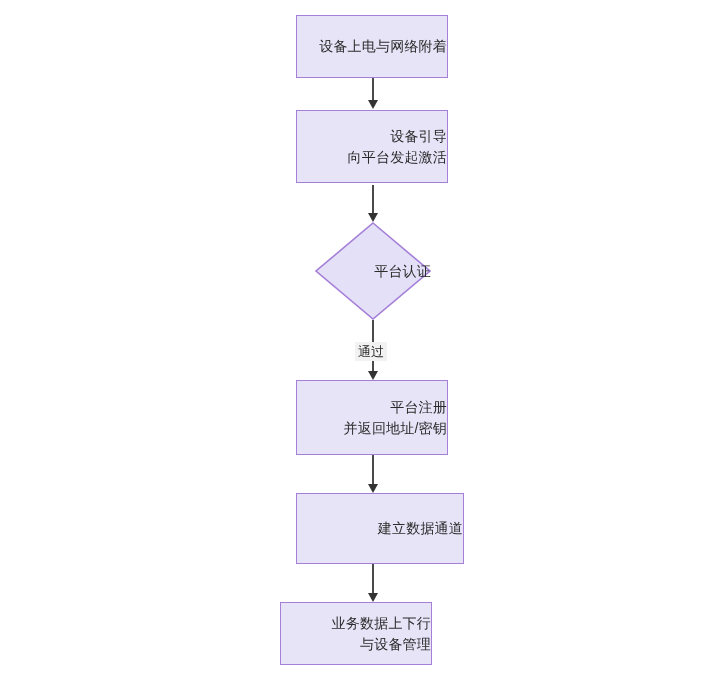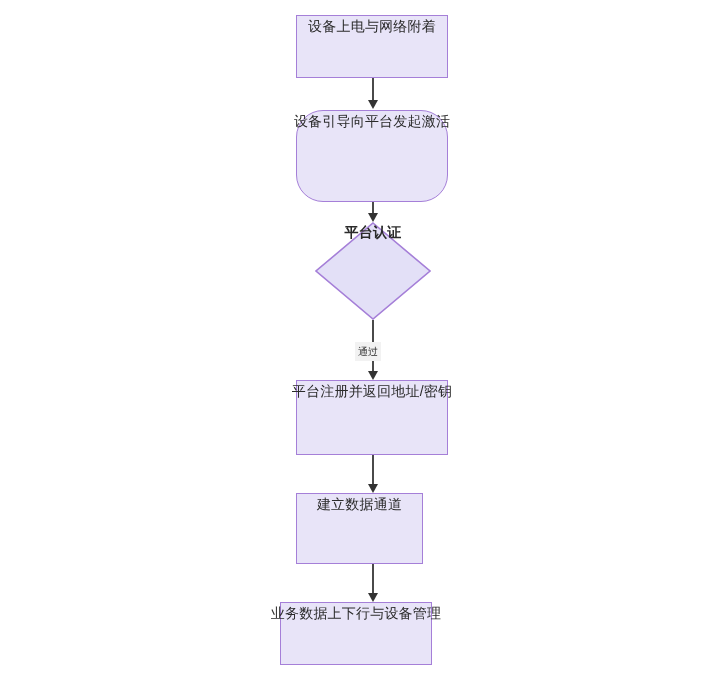--- a/index.html
+++ b/index.html
@@ -21,21 +21,22 @@
     top: 0;
     width: 726px;
     height: 700px;
   }
 
   
   .node {
     position: absolute;
     box-sizing: border-box;
     display: flex;
-    align-items: flex-start;
+    flex-direction: column;
+    align-items: flex-end;
     justify-content: center;
     text-align: center;
     color: #2b2b2b;
     font-size: 14px;
     line-height: 21px;
     letter-spacing: 0.2px;
     z-index: 3;
   }
 
   .node.process {
@@ -45,21 +46,20 @@
 
   .node-line {
     display: block;
     white-space: nowrap;
   }
 
   
   .node.decision {
     background: transparent;
     border: none;
-    font-weight: bold;
   }
   .decision-shape {
     position: absolute;
     left: 0;
     top: 0;
     width: 100%;
     height: 100%;
   }
   .decision-label {
     position: relative;
@@ -90,21 +90,21 @@
     border-right: 5px solid transparent;
     border-top: 9px solid #333333;
   }
 
   
   .edge-label {
     position: absolute;
     z-index: 4;
     background: #f2f2f2;
     color: #2b2b2b;
-    font-size: 10px;
+    font-size: 13px;
     line-height: 17px;
     padding: 1px 3px;
     white-space: nowrap;
   }
 </style>
 </head>
 <body>
 
 <div id="flow-canvas">
 
@@ -131,38 +131,38 @@
 
   <div class="connector" style="left:368px; top:564px; width:10px; height:38px;">
     <div class="line" style="height:29px;"></div>
     <div class="arrowhead"></div>
   </div>
 
   <div class="node process" style="left:296px; top:15px; width:152px; height:63px;">
     <span class="node-line">设备上电与网络附着</span>
   </div>
 
-  <div class="node process" style="left:296px; top:110px; width:152px; height:92px;border-radius:27px;">
+  <div class="node process" style="left:296px; top:110px; width:152px; height:73px;">
     <span class="node-line">设备引导</span>
     <span class="node-line">向平台发起激活</span>
   </div>
 
   <div class="node decision" style="left:315px; top:222px; width:116px; height:98px;">
     <svg class="decision-shape" viewBox="0 0 116 98" preserveAspectRatio="none">
       <polygon points="58,1 115,49 58,97 1,49" fill="#e3e0f7" stroke="#a57fd8" stroke-width="1.6"></polygon>
     </svg>
     <span class="node-line decision-label">平台认证</span>
   </div>
 
   <div class="node process" style="left:296px; top:380px; width:152px; height:75px;">
     <span class="node-line">平台注册</span>
     <span class="node-line">并返回地址/密钥</span>
   </div>
 
-  <div class="node process" style="left:296px; top:493px; width:127px; height:71px;">
+  <div class="node process" style="left:296px; top:493px; width:168px; height:71px;">
     <span class="node-line">建立数据通道</span>
   </div>
 
   <div class="node process" style="left:280px; top:602px; width:152px; height:63px;">
     <span class="node-line">业务数据上下行</span>
     <span class="node-line">与设备管理</span>
   </div>
 
 </div>
 

